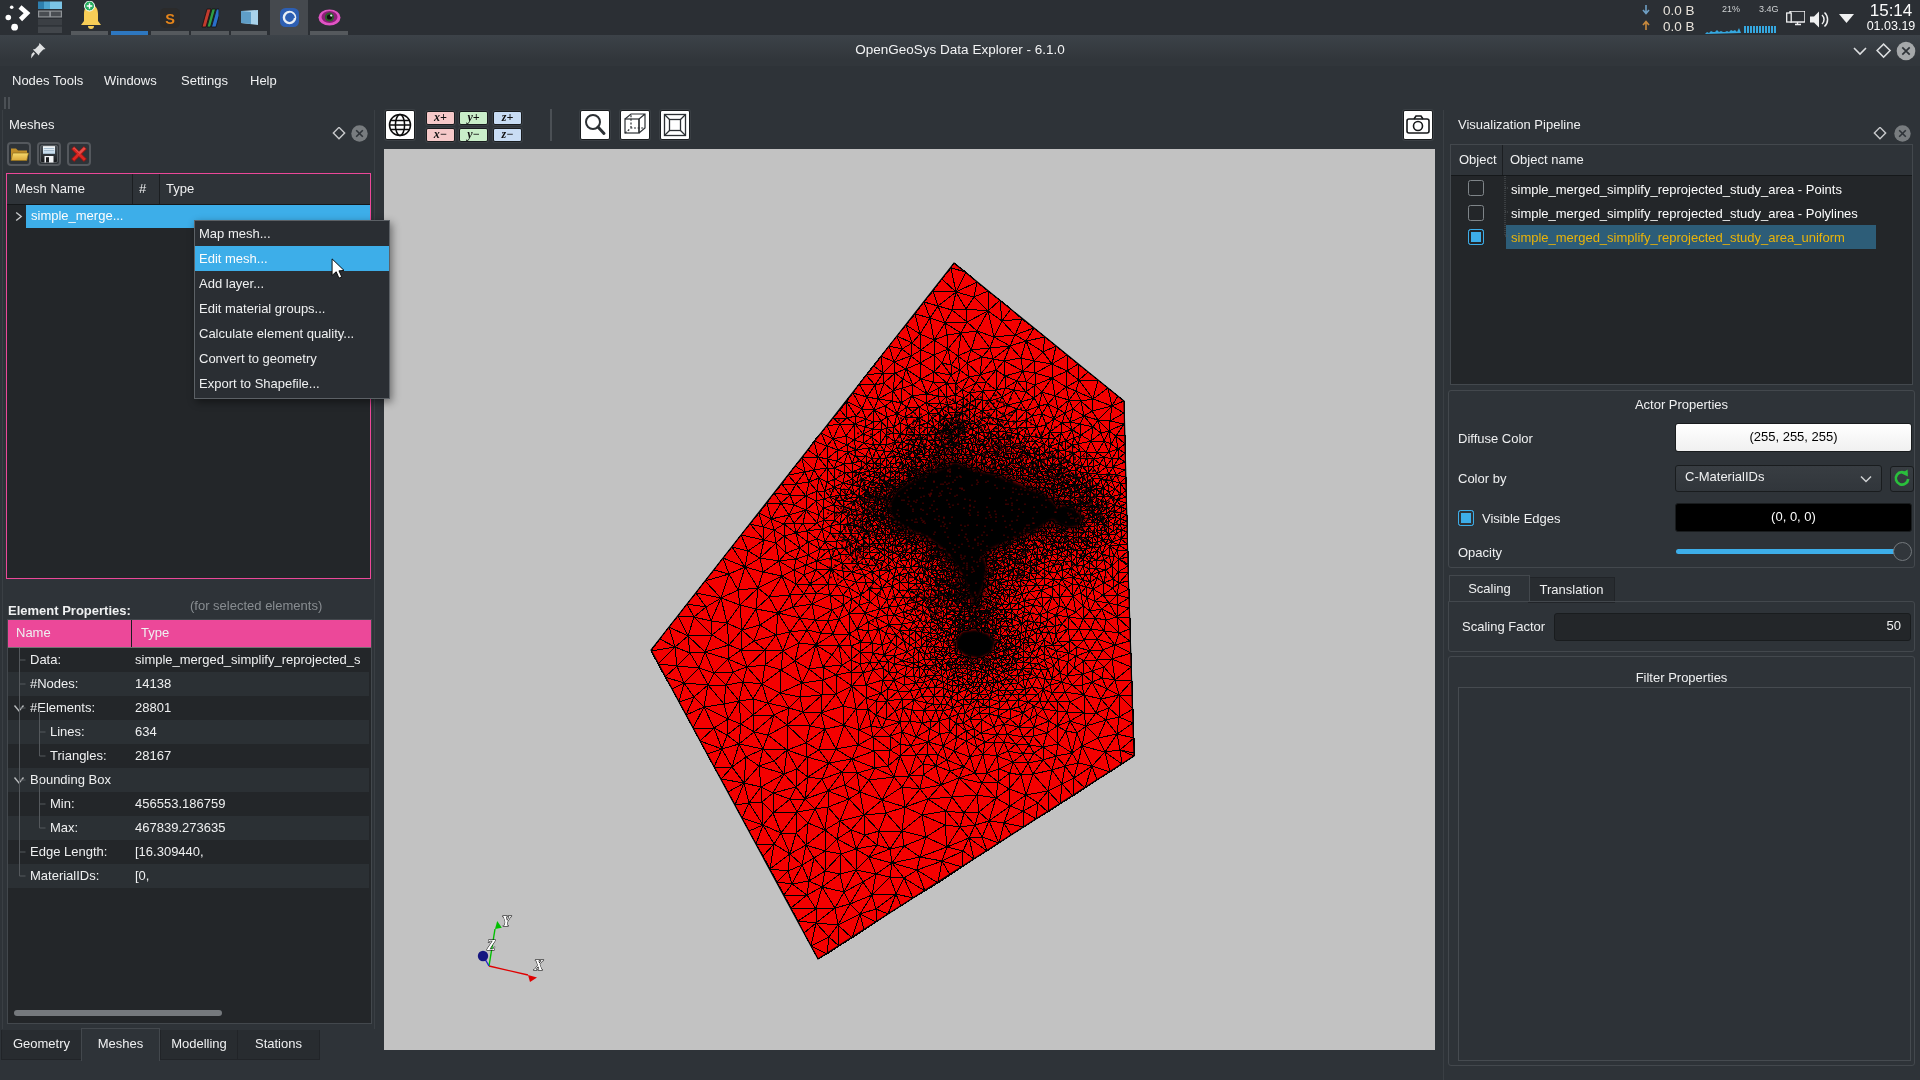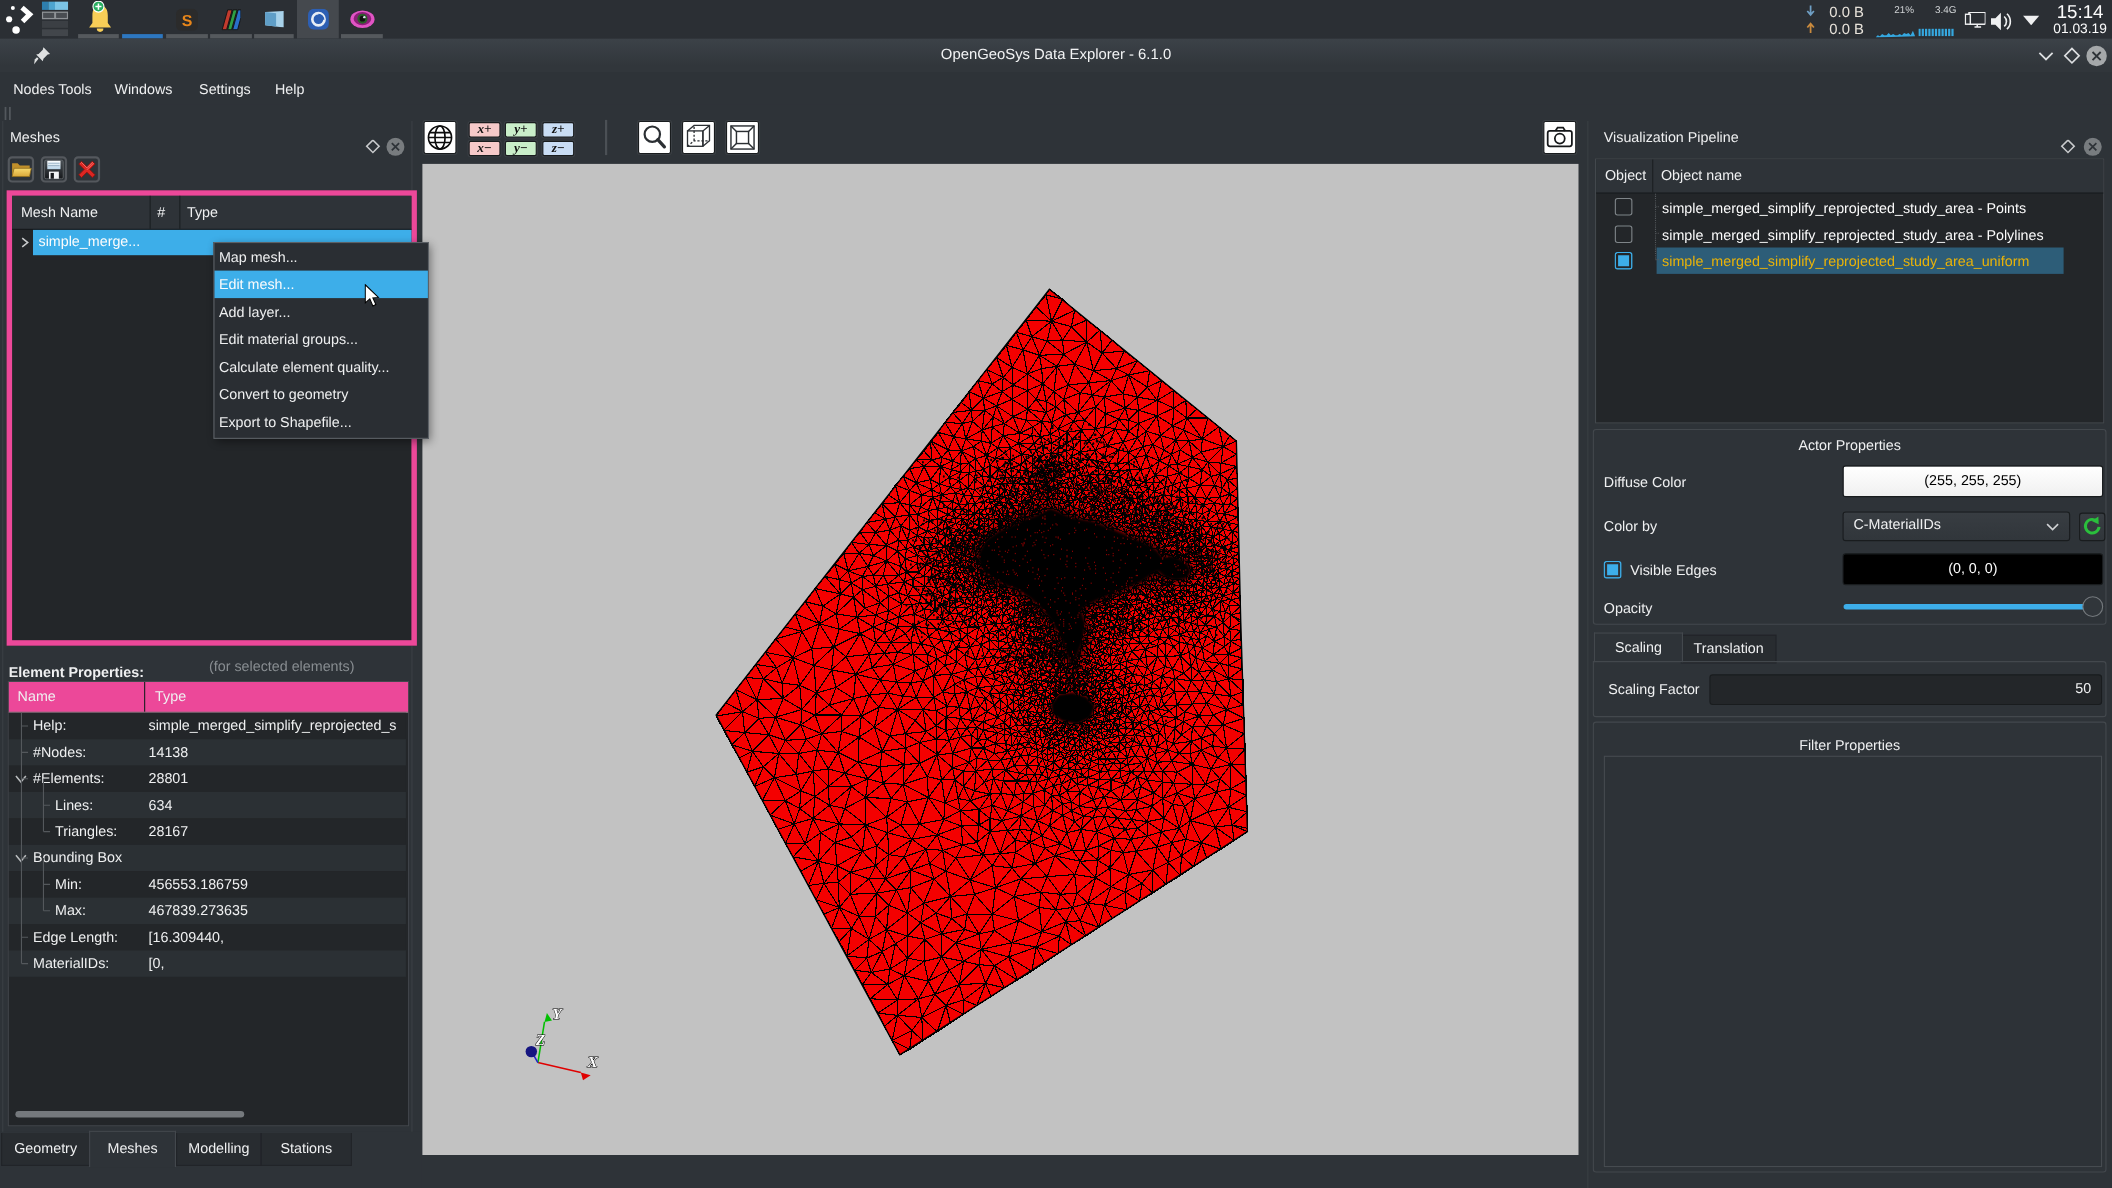--- a/index.html
+++ b/index.html
@@ -175,21 +175,21 @@
       <rect x="5.5" y="12" width="9" height="6.5" fill="#f2f4f6"></rect>
       <rect x="7" y="13.2" width="3" height="5.3" fill="#17191c"></rect>
     </svg>
   </div>
   <div class="abs" style="left:64px;top:32px;width:24px;height:24px;border:2px solid #54585d;border-radius:4px;box-sizing:border-box">
     <svg width="20" height="20" viewBox="0 0 20 20">
       <path d="M2.6 5.1 L5.1 2.6 L10 7.5 L14.9 2.6 L17.4 5.1 L12.5 10 L17.4 14.9 L14.9 17.4 L10 12.5 L5.1 17.4 L2.6 14.9 L7.5 10 Z" fill="#dc2622" stroke="#8f1410" stroke-width="0.9"></path>
       <path d="M4.2 4.6 L5.1 3.7 L10 8.6 L14.9 3.7 L15.8 4.6 L10.9 9.5 L10 10.4" stroke="#f4766f" stroke-width="0.8" fill="none"></path>
     </svg>
   </div>
-  <div class="abs" style="left:3px;top:63px;width:363px;height:404px;border:5px solid #ec4899;background:#232629">
+  <div class="abs" style="left:3px;top:63px;width:363px;height:404px;border:1px solid #ec4899;background:#232629">
     <div class="abs" style="left:0;top:0;width:100%;height:30px;background:#2e3338;border-bottom:1px solid #15181a">
       <div class="abs" style="left:8px;top:7px">Mesh Name</div>
       <div class="abs" style="left:132px;top:7px">#</div>
       <div class="abs" style="left:159px;top:7px">Type</div>
       <div class="abs" style="left:125px;top:0;width:1px;height:30px;background:#1b1e21"></div>
       <div class="abs" style="left:152px;top:0;width:1px;height:30px;background:#1b1e21"></div>
     </div>
     <div class="abs" style="left:19px;top:31px;width:344px;height:23px;background:#3daee9">
       <div class="abs" style="left:5px;top:3px;color:#fcfcfc">simple_merge...</div>
     </div>
@@ -199,21 +199,21 @@
   </div>
   <div class="abs" style="left:5px;top:493px;font-weight:bold">Element Properties:</div>
   <div class="abs" style="left:187px;top:488px;color:#888d91">(for selected elements)</div>
   <div class="abs" style="left:4px;top:509px;width:363px;height:403px;border:1px solid #43484d;background:#232629">
     <div class="abs" style="left:0;top:0;width:100%;height:27px;background:#ec4899;border-bottom:1px solid #737373">
       <div class="abs" style="left:8px;top:5px">Name</div>
       <div class="abs" style="left:133px;top:5px">Type</div>
       <div class="abs" style="left:123px;top:0;width:1px;height:27px;background:#1b1e21"></div>
     </div>
     <div class="abs" style="left:0;top:28px;width:361px;height:24px;background:#232629"></div>
-<div class="abs" style="left:22px;top:32px">Help:</div>
+<div class="abs" style="left:22px;top:32px">Data:</div>
 <div class="abs" style="left:127px;top:32px">simple_merged_simplify_reprojected_s</div>
 <div class="abs" style="left:0;top:52px;width:361px;height:24px;background:#2b3034"></div>
 <div class="abs" style="left:22px;top:56px">#Nodes:</div>
 <div class="abs" style="left:127px;top:56px">14138</div>
 <div class="abs" style="left:0;top:76px;width:361px;height:24px;background:#232629"></div>
 <div class="abs" style="left:22px;top:80px">#Elements:</div>
 <div class="abs" style="left:127px;top:80px">28801</div>
 <svg class="abs" style="left:5px;top:82px" width="12" height="12" viewBox="0 0 12 12">
         <path d="M1.5 3.5 L6 9 L10.5 3.5" stroke="#b9bcbe" stroke-width="1.4" fill="none"></path>
       </svg>

